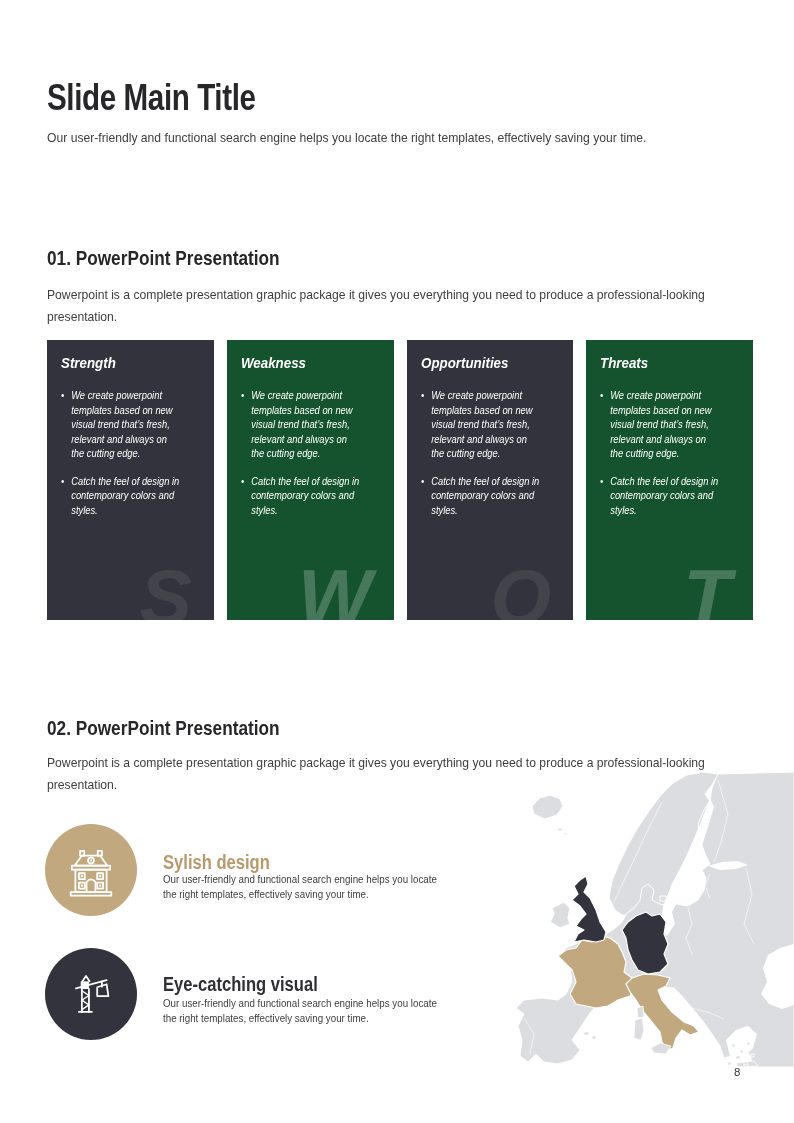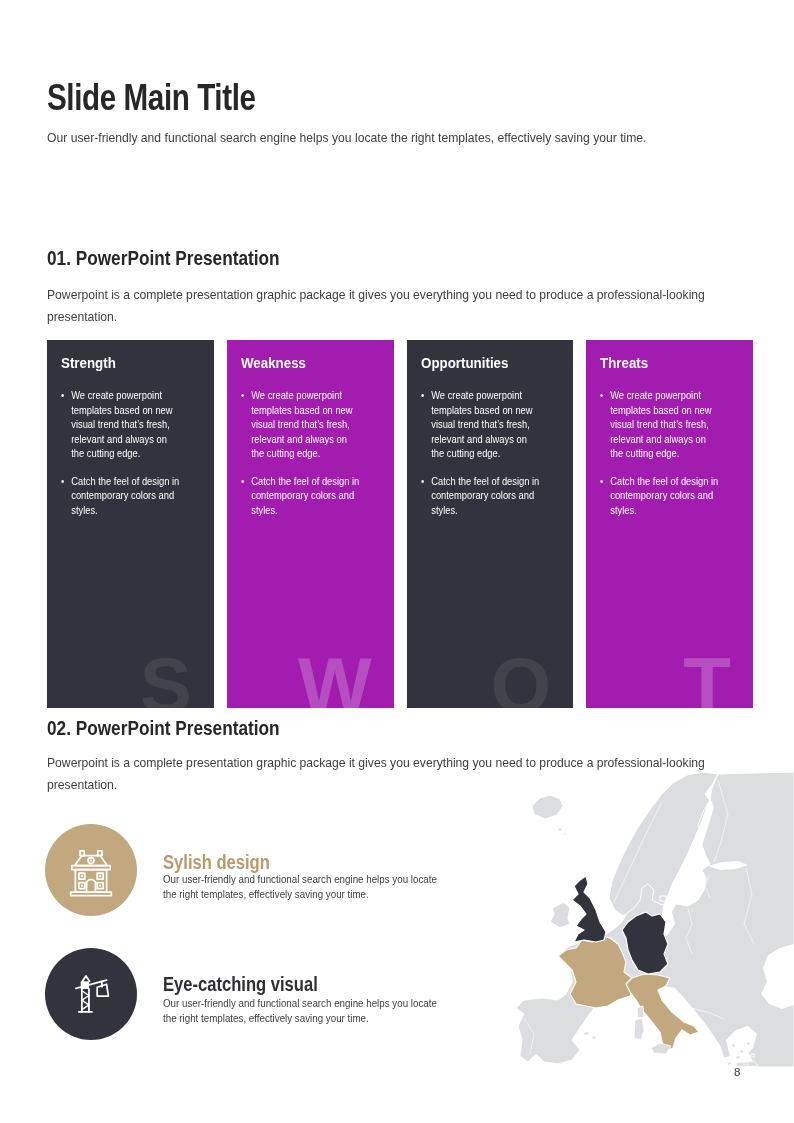--- a/index.html
+++ b/index.html
@@ -22,26 +22,26 @@
   #s1-heading{top:229px;}
   #s2-heading{top:699px;}
   .section-desc{
     position:absolute;left:47px;width:800px;font-size:13.5px;line-height:1.65;color:#3d3d3d;
     white-space:pre-line;transform:scaleX(0.9);transform-origin:left top;
   }
   #s1-desc{top:270px;}
   #s2-desc{top:738px;}
 
   .swot{
-    position:absolute;left:47px;top:340px;width:706px;height:368px;
-    display:grid;grid-template-columns:repeat(4,1fr);gap:13px;
+    position:absolute;left:47px;top:340px;width:706px;height:280px;
+    display:grid;grid-template-columns:repeat(4,1fr);gap:13px;font-style:italic;
   }
   .swot-col{position:relative;padding:15px 14px;overflow:hidden;box-sizing:border-box;}
   .swot-col.dark{background:#32333c;}
-  .swot-col.tan{background:#a21caf;}
+  .swot-col.tan{background:#14532d;}
   .swot-title{
     margin:0 0 17px 0;font-size:14.5px;font-weight:700;color:#ffffff;white-space:nowrap;
     transform:scaleX(0.92);transform-origin:left top;
   }
   .swot-list{
     list-style:none;margin:0;padding:0;width:165px;
     transform:scaleX(0.85);transform-origin:left top;
   }
   .swot-list li{
     position:relative;padding-left:12px;margin-bottom:13px;

